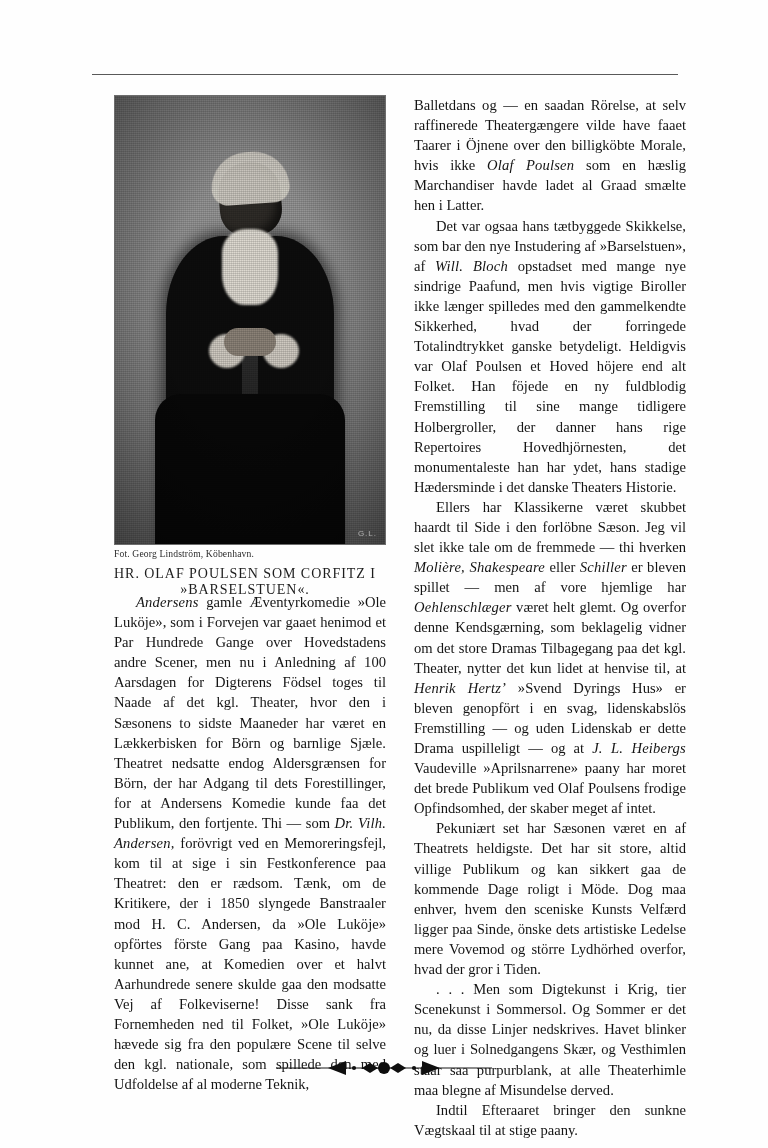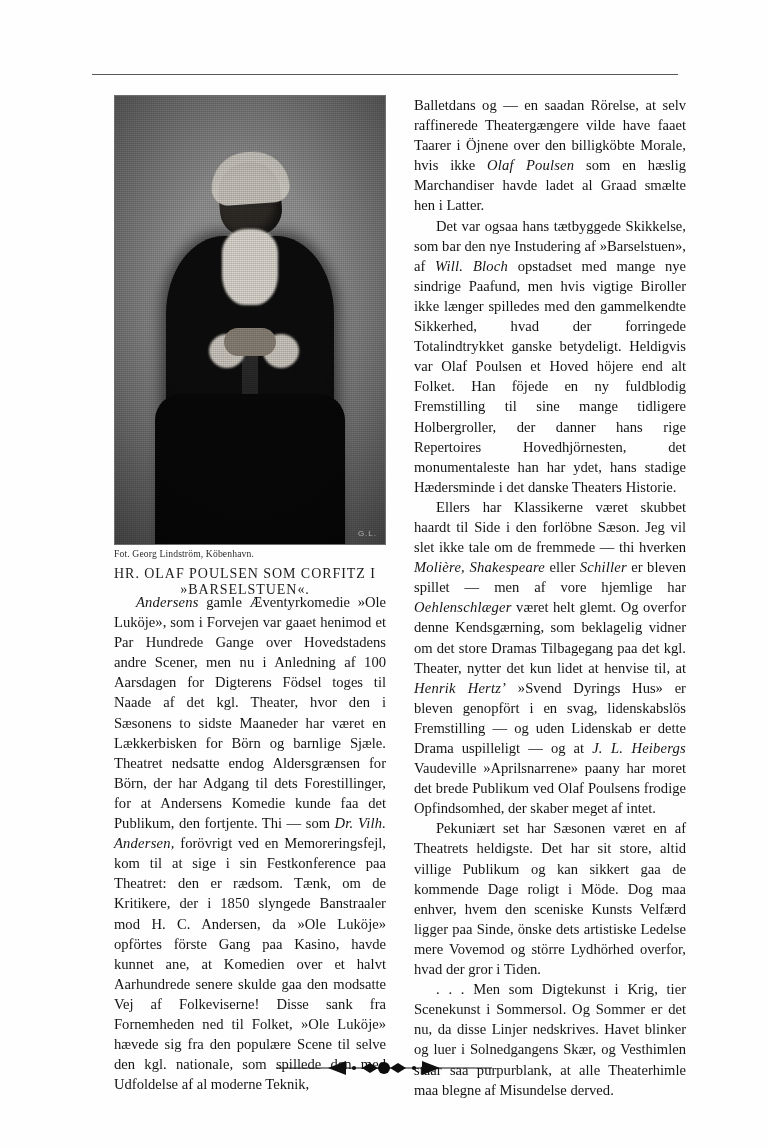--- a/index.html
+++ b/index.html
@@ -287,20 +287,21 @@
   <div class="left-text bodytext" id="col-left">
       <p><i>Andersens</i><span> gamle Æventyrkomedie »Ole Luköje», som i Forvejen var gaaet henimod et Par Hundrede Gange over Hovedstadens andre Scener, men nu i Anledning af 100 Aarsdagen for Digterens Födsel toges til Naade af det kgl. Theater, hvor den i Sæsonens to sidste Maaneder har været en Lækkerbisken for Börn og barnlige Sjæle.  Theatret nedsatte endog Aldersgrænsen for Börn, der har Adgang til dets Forestillinger, for at Andersens Komedie kunde faa det Publikum, den fortjente.  Thi — som </span><i>Dr. Vilh. Andersen,</i><span> forövrigt ved en Memoreringsfejl, kom til at sige i sin Festkonference paa Theatret: den er rædsom.  Tænk, om de Kritikere, der i 1850 slyngede Banstraaler mod H. C. Andersen, da »Ole Luköje» opförtes förste Gang paa Kasino, havde kunnet ane, at Komedien over et halvt Aarhundrede senere skulde gaa den modsatte Vej af Folkeviserne!  Disse sank fra Fornemheden ned til Folket, »Ole Luköje» hævede sig fra den populære Scene til selve den kgl. nationale, som spillede den med Udfoldelse af al moderne Teknik,</span></p>
     </div>
 
   <div class="col col-right bodytext" id="col-right">
       <p class="noindent"><span>Balletdans og — en saadan Rörelse, at selv raffinerede Theatergængere vilde have faaet Taarer i Öjnene over den billigköbte Morale, hvis ikke </span><i>Olaf Poulsen</i><span> som en hæslig Marchandiser havde ladet al Graad smælte hen i Latter.</span></p>
       <p><span>Det var ogsaa hans tætbyggede Skikkelse, som bar den nye Instudering af »Barselstuen», af </span><i>Will. Bloch</i><span> opstadset med mange nye sindrige Paafund, men hvis vigtige Biroller ikke længer spilledes med den gammelkendte Sikkerhed, hvad der forringede Totalindtrykket ganske betydeligt.  Heldigvis var Olaf Poulsen et Hoved höjere end alt Folket.  Han föjede en ny fuldblodig Fremstilling til sine mange tidligere Holbergroller, der danner hans rige Repertoires Hovedhjörnesten, det monumentaleste han har ydet, hans stadige Hædersminde i det danske Theaters Historie.</span></p>
       <p><span>Ellers har Klassikerne været skubbet haardt til Side i den forlöbne Sæson.  Jeg vil slet ikke tale om de fremmede — thi hverken </span><i>Molière, Shakespeare</i><span> eller </span><i>Schiller</i><span> er bleven spillet — men af vore hjemlige har </span><i>Oehlenschlæger</i><span> været helt glemt.  Og overfor denne Kendsgærning, som beklagelig vidner om det store Dramas Tilbagegang paa det kgl. Theater, nytter det kun lidet at henvise til, at </span><i>Henrik Hertz’</i><span> »Svend Dyrings Hus» er bleven genopfört i en svag, lidenskabslös Fremstilling — og uden Lidenskab er dette Drama uspilleligt — og at </span><i>J. L. Heibergs</i><span> Vaudeville »Aprilsnarrene» paany har moret det brede Publikum ved Olaf Poulsens frodige Opfindsomhed, der skaber meget af intet.</span></p>
       <p><span>Pekuniært set har Sæsonen været en af Theatrets heldigste.  Det har sit store, altid villige Publikum og kan sikkert gaa de kommende Dage roligt i Möde.  Dog maa enhver, hvem den sceniske Kunsts Velfærd ligger paa Sinde, önske dets artistiske Ledelse mere Vovemod og större Lydhörhed overfor, hvad der gror i Tiden.</span></p>
       <p><span>. . . Men som Digtekunst i Krig, tier Scenekunst i Sommersol.  Og Sommer er det nu, da disse Linjer nedskrives.  Havet blinker og luer i Solnedgangens Skær, og Vesthimlen staar saa purpurblank, at alle Theaterhimle maa blegne af Misundelse derved.</span></p>
+      <p><span>Indtil Efteraaret bringer den sunkne Vægtskaal til at stige paany.</span></p>
     </div>
 
   <div class="ornament">
     <svg width="220" height="22" viewBox="0 0 220 22" aria-hidden="true">
       <line x1="2" y1="11" x2="218" y2="11" stroke="#161616" stroke-width="1.1"></line>
       <polygon points="54,11 72,4 72,18" fill="#0f0f0f"></polygon>
       <polygon points="166,11 148,4 148,18" fill="#0f0f0f"></polygon>
       <polygon points="88,11 96,6 104,11 96,16" fill="#0f0f0f"></polygon>
       <polygon points="132,11 124,6 116,11 124,16" fill="#0f0f0f"></polygon>
       <circle cx="110" cy="11" r="6" fill="#0c0c0c"></circle>

